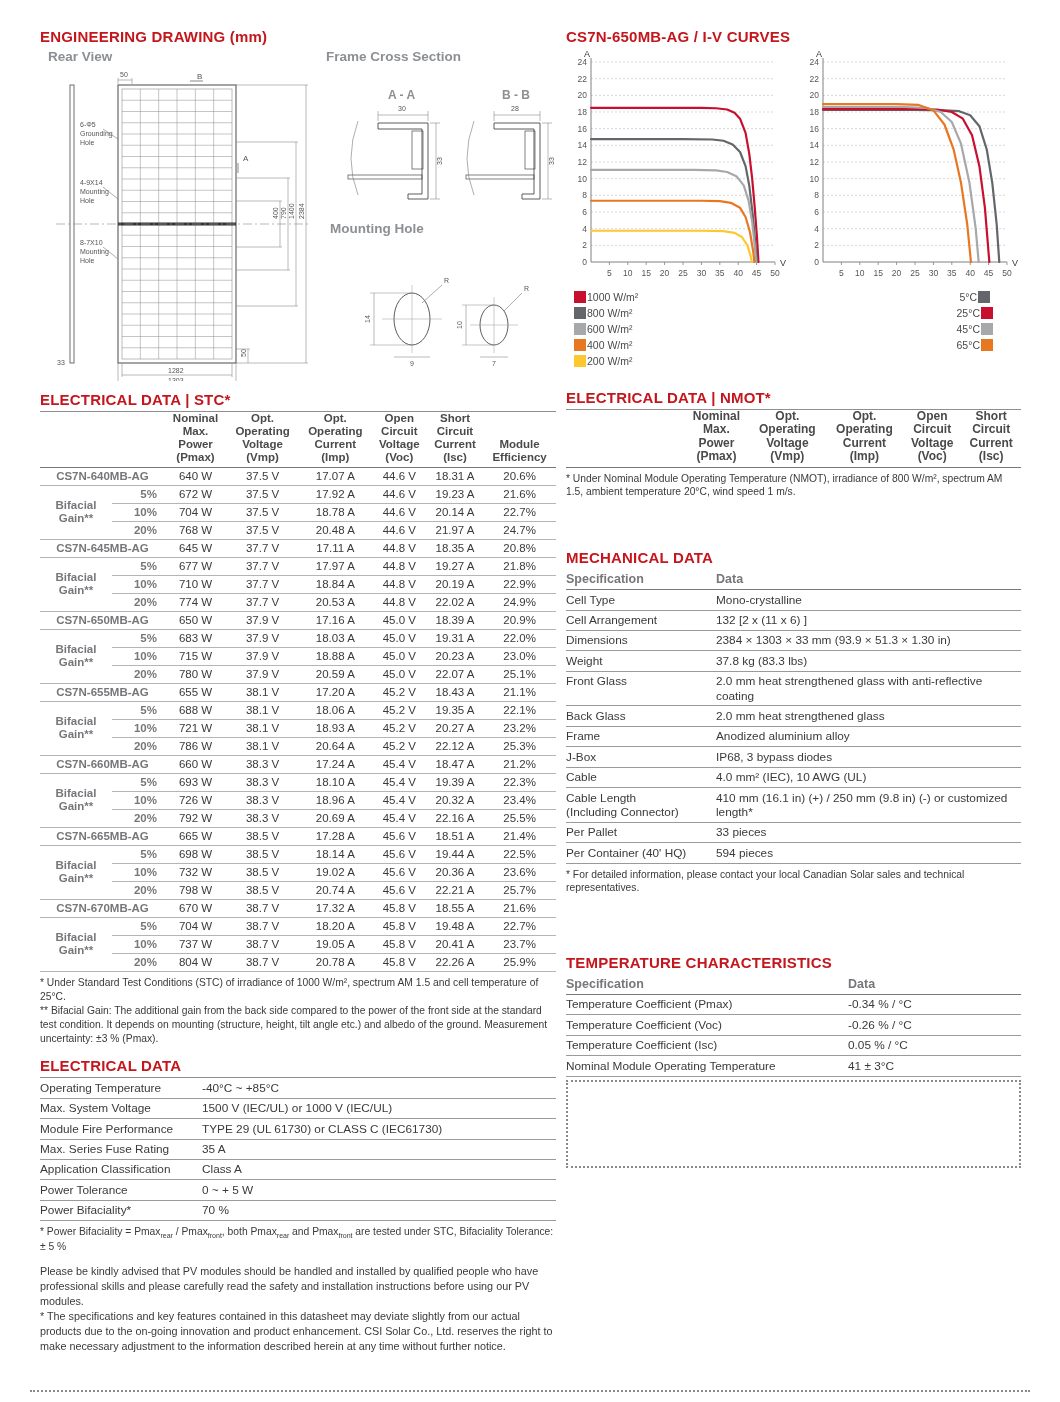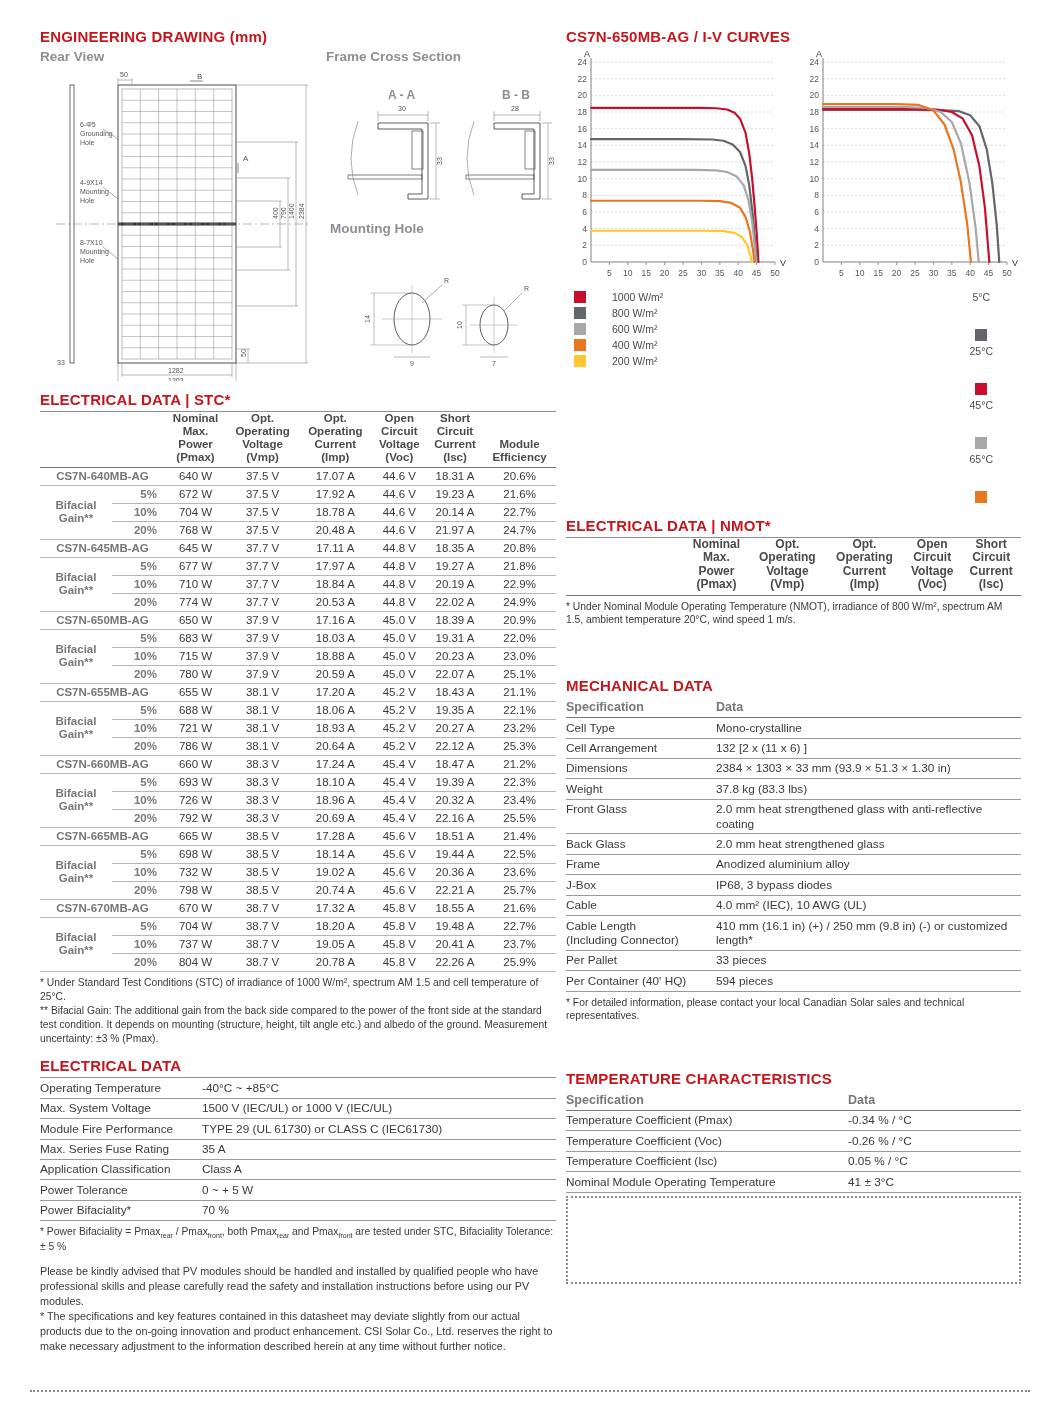--- a/index.html
+++ b/index.html
@@ -13,22 +13,22 @@
   .drawing-area{position:relative;height:332px;margin-top:4px;}
   .drawing-area .subhead{position:absolute;}
   .dwg{position:absolute;left:0;top:20px;}
   .dwg text{fill:#555;font-size:7px;font-family:"Liberation Sans",sans-serif;}
   .dwg .secletter{fill:#8c8f93;font-size:12px;font-weight:bold;}
   .dwg .dimtxt{font-size:7px;}
   
   .charts-row{display:flex;gap:8px;margin-top:4px;}
   .legend-row{display:flex;justify-content:space-between;margin-top:2px;}
   .legend{display:flex;flex-direction:column;gap:4px;font-size:10.5px;color:#4a4a4a;}
-  .legend .li{display:flex;align-items:center;gap:26px;}
-  .legend.right .li{justify-content:center;flex-direction:column;}
+  .legend .li{display:flex;align-items:center;gap:1px;}
+  .legend.right .li{justify-content:center;}
   .sw{width:12px;height:12px;display:inline-block;}
   
   table{border-collapse:collapse;width:100%;}
   .stc{font-size:11.5px;}
   .stc th{font-weight:bold;color:#4a4a4a;font-size:11.5px;text-align:center;
           vertical-align:bottom;white-space:pre-line;line-height:1.12;
           border-bottom:1.3px solid #777;padding:0 1px 3px 1px;}
   .stc td{text-align:center;padding:1.5px 2px;border-bottom:1px solid #b5b5b5;line-height:1.22;}
   .stc td.model{text-align:center;font-weight:bold;color:#76777a;}
   .stc tr.model-row td{border-top:1.6px solid #6d6d6d;}
@@ -50,21 +50,21 @@
   .bottom-dotted{position:absolute;left:30px;right:30px;top:1390px;border-top:2px dotted #8a8a8a;}
 </style>
 </head>
 <body>
 
 <div class="col-left">
 
   <h1 class="h-red">ENGINEERING DRAWING (mm)</h1>
 
   <div class="drawing-area">
-    <span class="subhead" style="left:0;top:0">Rear View</span>
+    <span class="subhead" style="left:8px;top:0">Rear View</span>
     <span class="subhead" style="left:286px;top:0">Frame Cross Section</span>
     <span class="subhead" style="left:290px;top:172px">Mounting Hole</span>
 
     <svg class="dwg" width="516" height="312" viewBox="0 0 516 312">
 
       <rect x="30" y="16" width="4" height="278" fill="none" stroke="#4a4a4a" stroke-width="0.8"></rect>
       <text x="17" y="296" class="dimtxt">33</text>
 
       <rect x="78" y="16" width="118" height="278" fill="none" stroke="#4a4a4a" stroke-width="1"></rect>
       <rect x="82" y="20" width="110" height="270" fill="none" stroke="#7a7a7a" stroke-width="0.5"></rect>
@@ -723,21 +723,21 @@
           <span>45°C</span>
           <span class="sw" style="background: rgb(167, 168, 170);"></span>
         </div>
         <div class="li">
           <span>65°C</span>
           <span class="sw" style="background: rgb(232, 119, 34);"></span>
         </div>
       </div>
   </div>
 
-  <h1 class="h-red h-rule" style="margin-top:14px">ELECTRICAL DATA | NMOT*</h1>
+  <h1 class="h-red h-rule" style="margin-top:22px">ELECTRICAL DATA | NMOT*</h1>
   <table class="nmot">
     <colgroup>
         <col style="width:118px">
         <col>
         <col>
         <col>
         <col>
         <col>
       </colgroup>
     <thead>
@@ -828,21 +828,21 @@
           <td>33 pieces</td>
         </tr>
         <tr>
           <td class="lbl">Per Container (40' HQ)</td>
           <td>594 pieces</td>
         </tr>
       </tbody>
   </table>
   <div class="foot">* For detailed information, please contact your local Canadian Solar sales and technical representatives.</div>
 
-  <h1 class="h-red" style="margin-top:47px">TEMPERATURE CHARACTERISTICS</h1>
+  <h1 class="h-red" style="margin-top:59px">TEMPERATURE CHARACTERISTICS</h1>
   <table class="kv" style="margin-top:4px">
     <colgroup>
         <col style="width:282px">
         <col>
       </colgroup>
     <thead>
         <tr id="temp-head">
           <th colspan="1">Specification</th>
           <th>Data</th>
         </tr>

